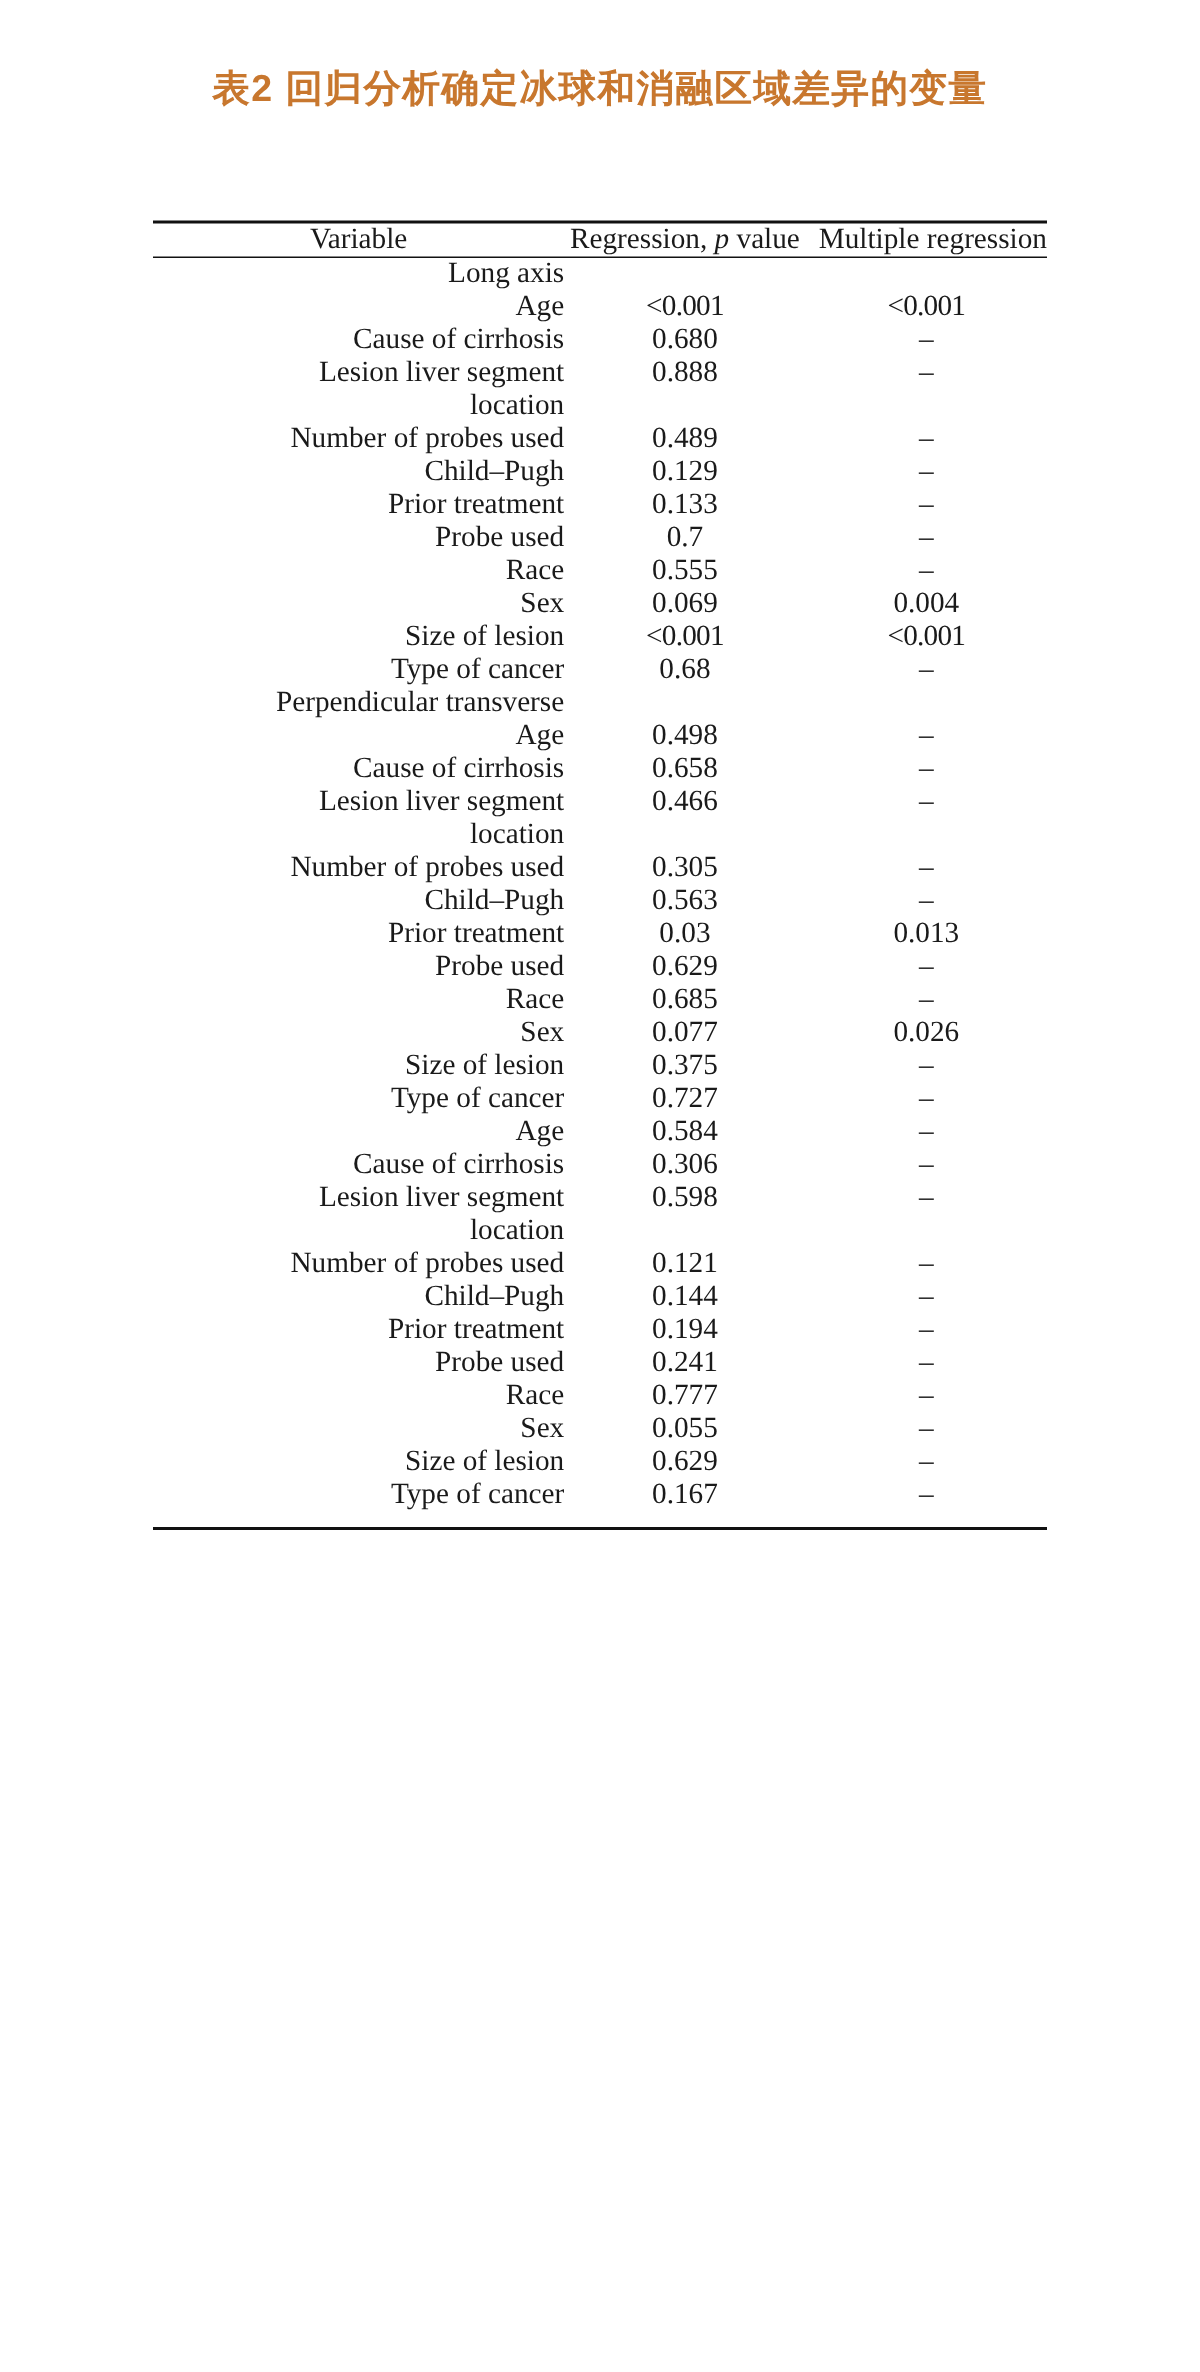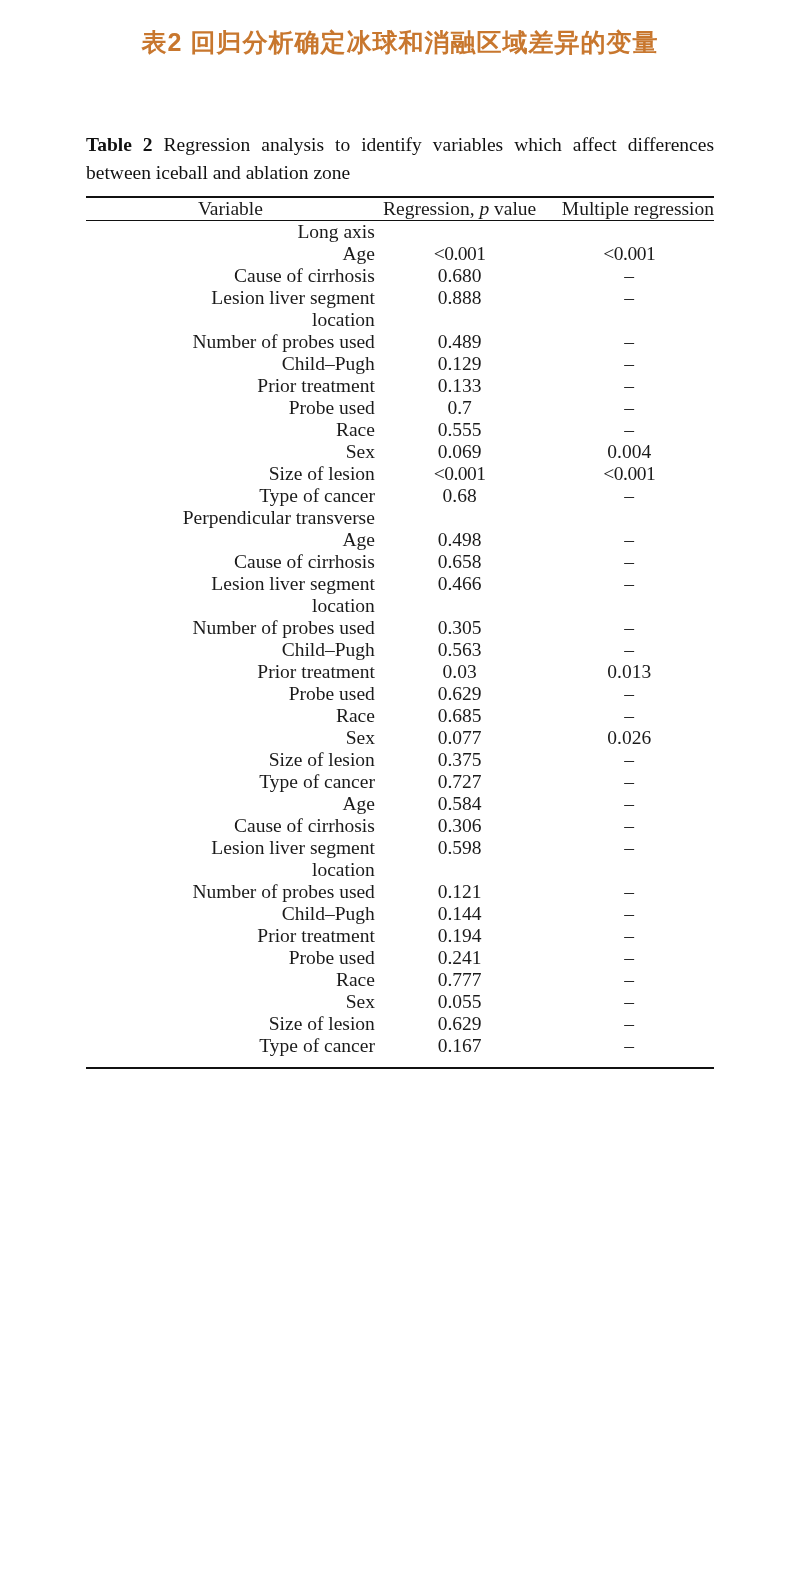--- a/index.html
+++ b/index.html
@@ -12,21 +12,21 @@
     height: 1581px;
     font-family: "Liberation Serif", serif;
     color: #1a1a1a;
     position: relative;
     overflow: hidden;
   }
   .page {
     width: 800px;
     height: 1581px;
     box-sizing: border-box;
-    padding: 0;
+    padding: 16px;
     position: relative;
   }
   .cn-title {
     font-family: "Liberation Sans", sans-serif;
     font-size: 25px;
     font-weight: 700;
     color: #c8772e;
     text-align: center;
     letter-spacing: 1px;
     padding-top: 26px;
@@ -111,24 +111,20 @@
 </style>
 </head>
 <body>
 
 <div class="page">
 
   <div class="cn-title">表2 回归分析确定冰球和消融区域差异的变量</div>
 
   <div class="table-wrap">
 
-    <div class="caption">
-      <span class="cap-label">Table 2</span>
-      <span>Regression analysis to identify variables which affect differences between iceball and ablation zone</span>
-    </div>
 
     <div class="rule-top"></div>
 
     <table class="tbl">
       <thead>
         <tr class="hdr-row">
           <th class="col-var">Variable</th>
           <th class="col-reg"><span>Regression, </span><span class="ital">p</span><span> value</span></th>
           <th class="col-mult">Multiple regression</th>
         </tr>

